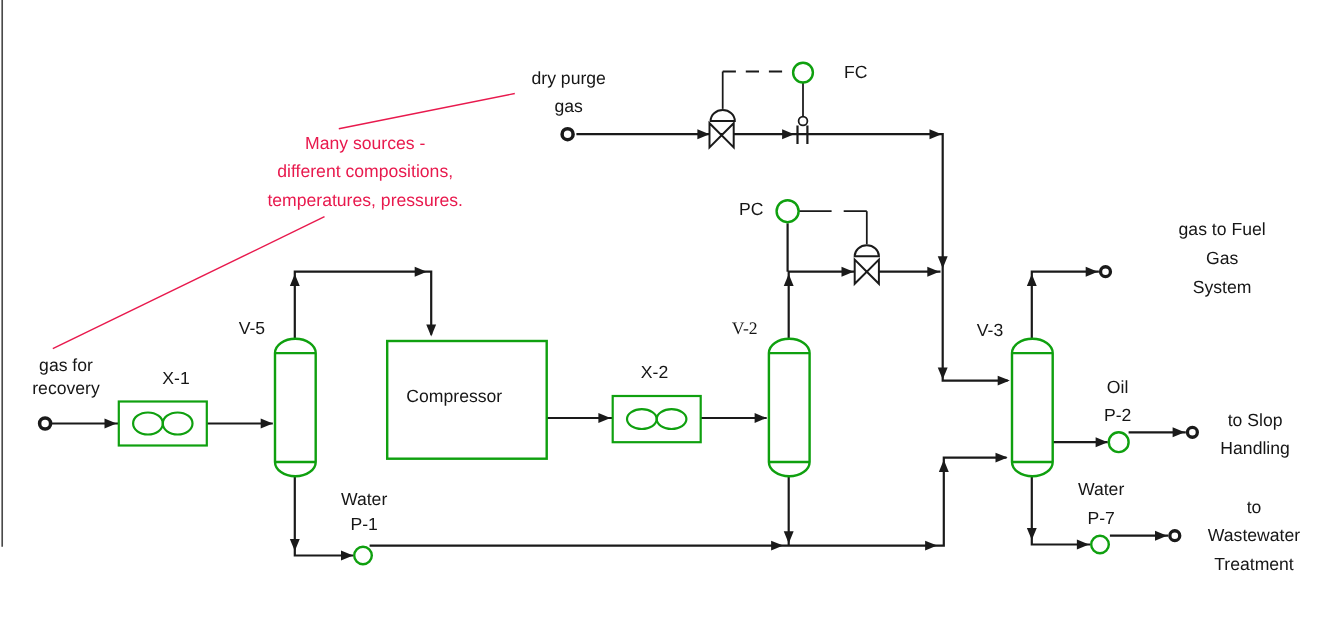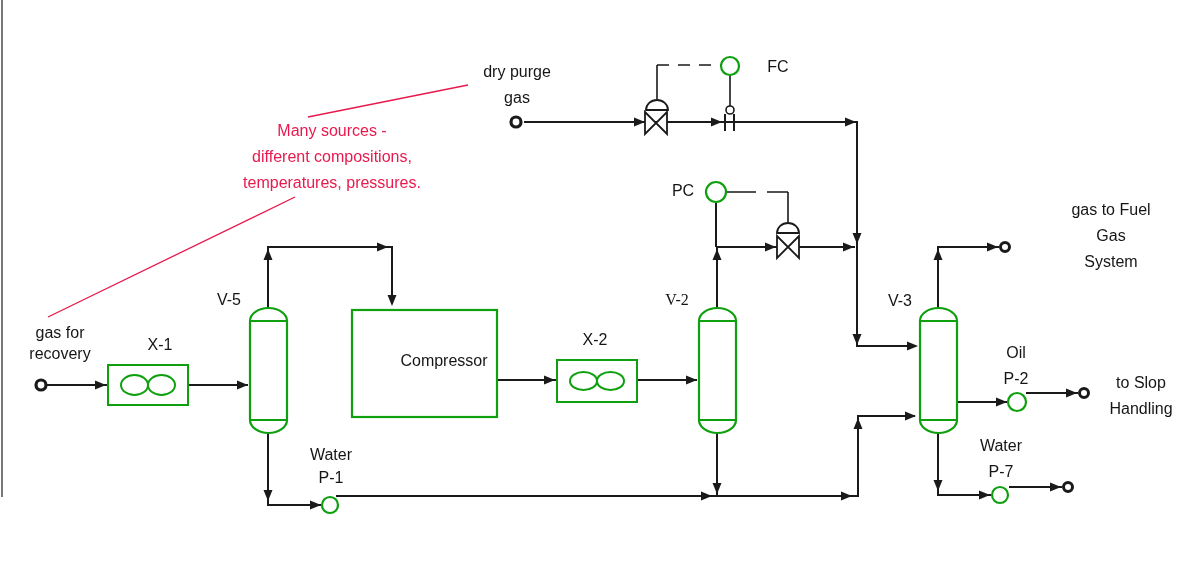--- a/index.html
+++ b/index.html
@@ -180,24 +180,29 @@
   <span>gas to Fuel</span>
   <span>Gas</span>
   <span>System</span>
 </div>
 
 <div class="lbl" style="left:1141px;top:370px;">
   <span>to Slop</span>
   <span>Handling</span>
 </div>
 
+<div class="lbl" style="left:1140px;top:449px;">
+  <span>to</span>
+  <span>Wastewater</span>
+  <span>Treatment</span>
+</div>
 
 <div class="lbl" style="left:160px;top:332px;">X-1</div>
 <div class="lbl" style="left:229px;top:287px;">V-5</div>
-<div class="lbl" style="left:444px;top:348px;">Compressor</div>
+<div class="lbl" style="left:413px;top:348px;">Compressor</div>
 <div class="lbl" style="left:595px;top:327px;">X-2</div>
 <div class="lbl" style="left:677px;top:287px;font-family:Liberation Serif, serif;">V-2</div>
 <div class="lbl" style="left:900px;top:288px;">V-3</div>
 
 <div class="lbl lh23" style="left:331px;top:443px;">
   <span>Water</span>
   <span>P-1</span>
 </div>
 <div class="lbl" style="left:1016px;top:340px;">
   <span>Oil</span>

